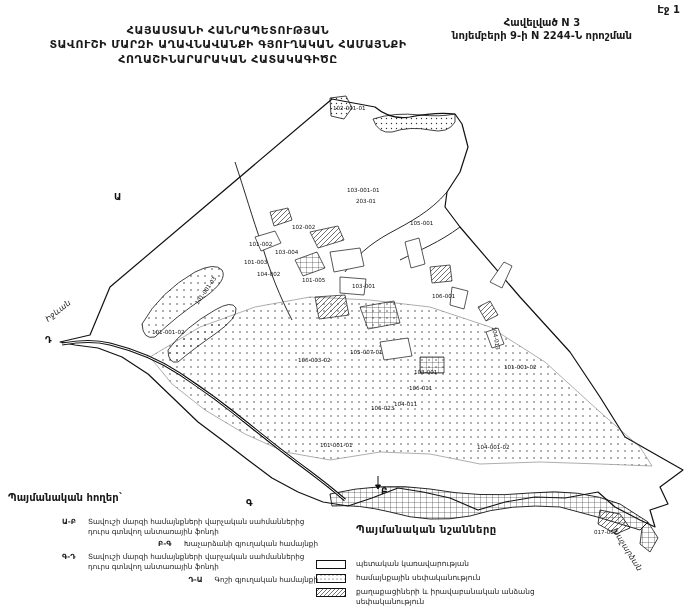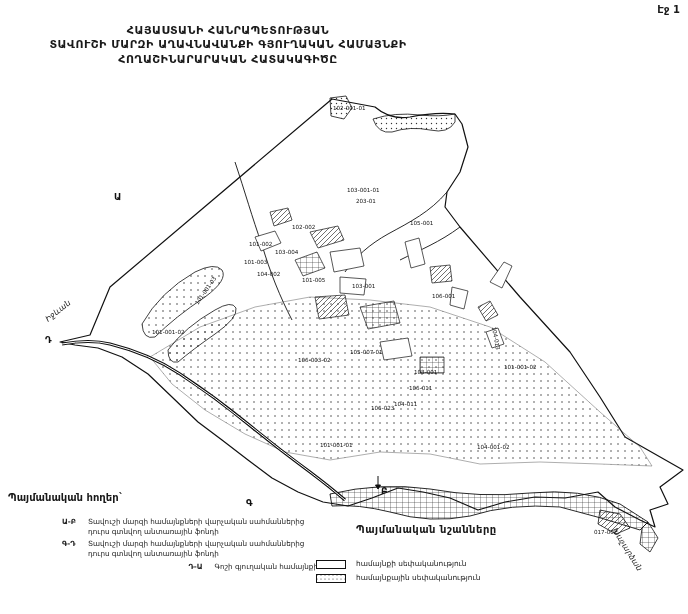--- a/index.html
+++ b/index.html
@@ -39,20 +39,22 @@
 
 <div class="abs page-label">Էջ 1</div>
 
 <div class="abs title-block">
   <div class="title-line">ՀԱՅԱՍՏԱՆԻ ՀԱՆՐԱՊԵՏՈՒԹՅԱՆ</div>
   <div class="title-line">ՏԱՎՈՒՇԻ ՄԱՐԶԻ ԱՂԱՎՆԱՎԱՆՔԻ ԳՅՈՒՂԱԿԱՆ ՀԱՄԱՅՆՔԻ</div>
   <div class="title-line">ՀՈՂԱՇԻՆԱՐԱՐԱԿԱՆ ՀԱՏԱԿԱԳԻԾԸ</div>
 </div>
 
 <div class="abs appendix-block">
+  <div class="appendix-line">Հավելված N 3</div>
+  <div class="appendix-line">նոյեմբերի 9-ի N 2244-Ն որոշման</div>
 </div>
 
 <div class="abs map-wrap">
 <svg width="688" height="505" viewBox="0 0 688 505">
   <defs>
     <pattern id="stipple" width="7" height="7" patternUnits="userSpaceOnUse">
       <circle cx="2" cy="2" r="0.8" fill="#444"></circle>
     </pattern>
     <pattern id="stipple2" width="5" height="5" patternUnits="userSpaceOnUse">
       <circle cx="1.5" cy="1.5" r="0.7" fill="#333"></circle>
@@ -173,41 +175,56 @@
 </svg>
 </div>
 
 <div class="abs adjacent">
   <div class="adjacent-heading">Պայմանական հողեր`</div>
   <div class="adjacent-item">
     <span class="adjacent-code">Ա-Բ</span>
     <span class="adjacent-text">Տավուշի մարզի համայնքների վարչական սահմաններից դուրս գտնվող անտառային ֆոնդի</span>
   </div>
   <div class="adjacent-item">
+    <span class="adjacent-code">Բ-Գ</span>
+    <span class="adjacent-text">Խաչարձանի գյուղական համայնքի</span>
+  </div>
+  <div class="adjacent-item">
     <span class="adjacent-code">Գ-Դ</span>
     <span class="adjacent-text">Տավուշի մարզի համայնքների վարչական սահմաններից դուրս գտնվող անտառային ֆոնդի</span>
   </div>
   <div class="adjacent-item">
     <span class="adjacent-code">Դ-Ա</span>
     <span class="adjacent-text">Գոշի գյուղական համայնքի</span>
   </div>
 </div>
 
 <div class="abs legend">
   <div class="legend-heading">Պայմանական նշանները</div>
   <div class="legend-row">
     <svg class="legend-swatch" width="30" height="9">
       <rect x="0.5" y="0.5" width="29" height="8" fill="#ffffff" stroke="#111"></rect>
     </svg>
-    <span class="legend-label">համայնքի սեփականություն</span>
+    <span class="legend-label">պետական կառավարության</span>
   </div>
   <div class="legend-row">
     <svg class="legend-swatch" width="30" height="9">
       <rect x="0.5" y="0.5" width="29" height="8" fill="url(#lg-dots)" stroke="#111"></rect>
       <defs>
           <pattern id="lg-dots" width="4" height="4" patternUnits="userSpaceOnUse">
             <circle cx="1" cy="1" r="0.6" fill="#333"></circle>
           </pattern>
         </defs>
     </svg>
     <span class="legend-label">համայնքային սեփականություն</span>
   </div>
+  <div class="legend-row">
+    <svg class="legend-swatch" width="30" height="9">
+      <rect x="0.5" y="0.5" width="29" height="8" fill="url(#lg-hatch)" stroke="#111"></rect>
+      <defs>
+          <pattern id="lg-hatch" width="4" height="4" patternUnits="userSpaceOnUse">
+            <path d="M0,4 L4,0" stroke="#333" stroke-width="0.7"></path>
+          </pattern>
+        </defs>
+    </svg>
+    <span class="legend-label">քաղաքացիների և իրավաբանական անձանց սեփականություն</span>
+  </div>
 </div>
 
 </body></html>

